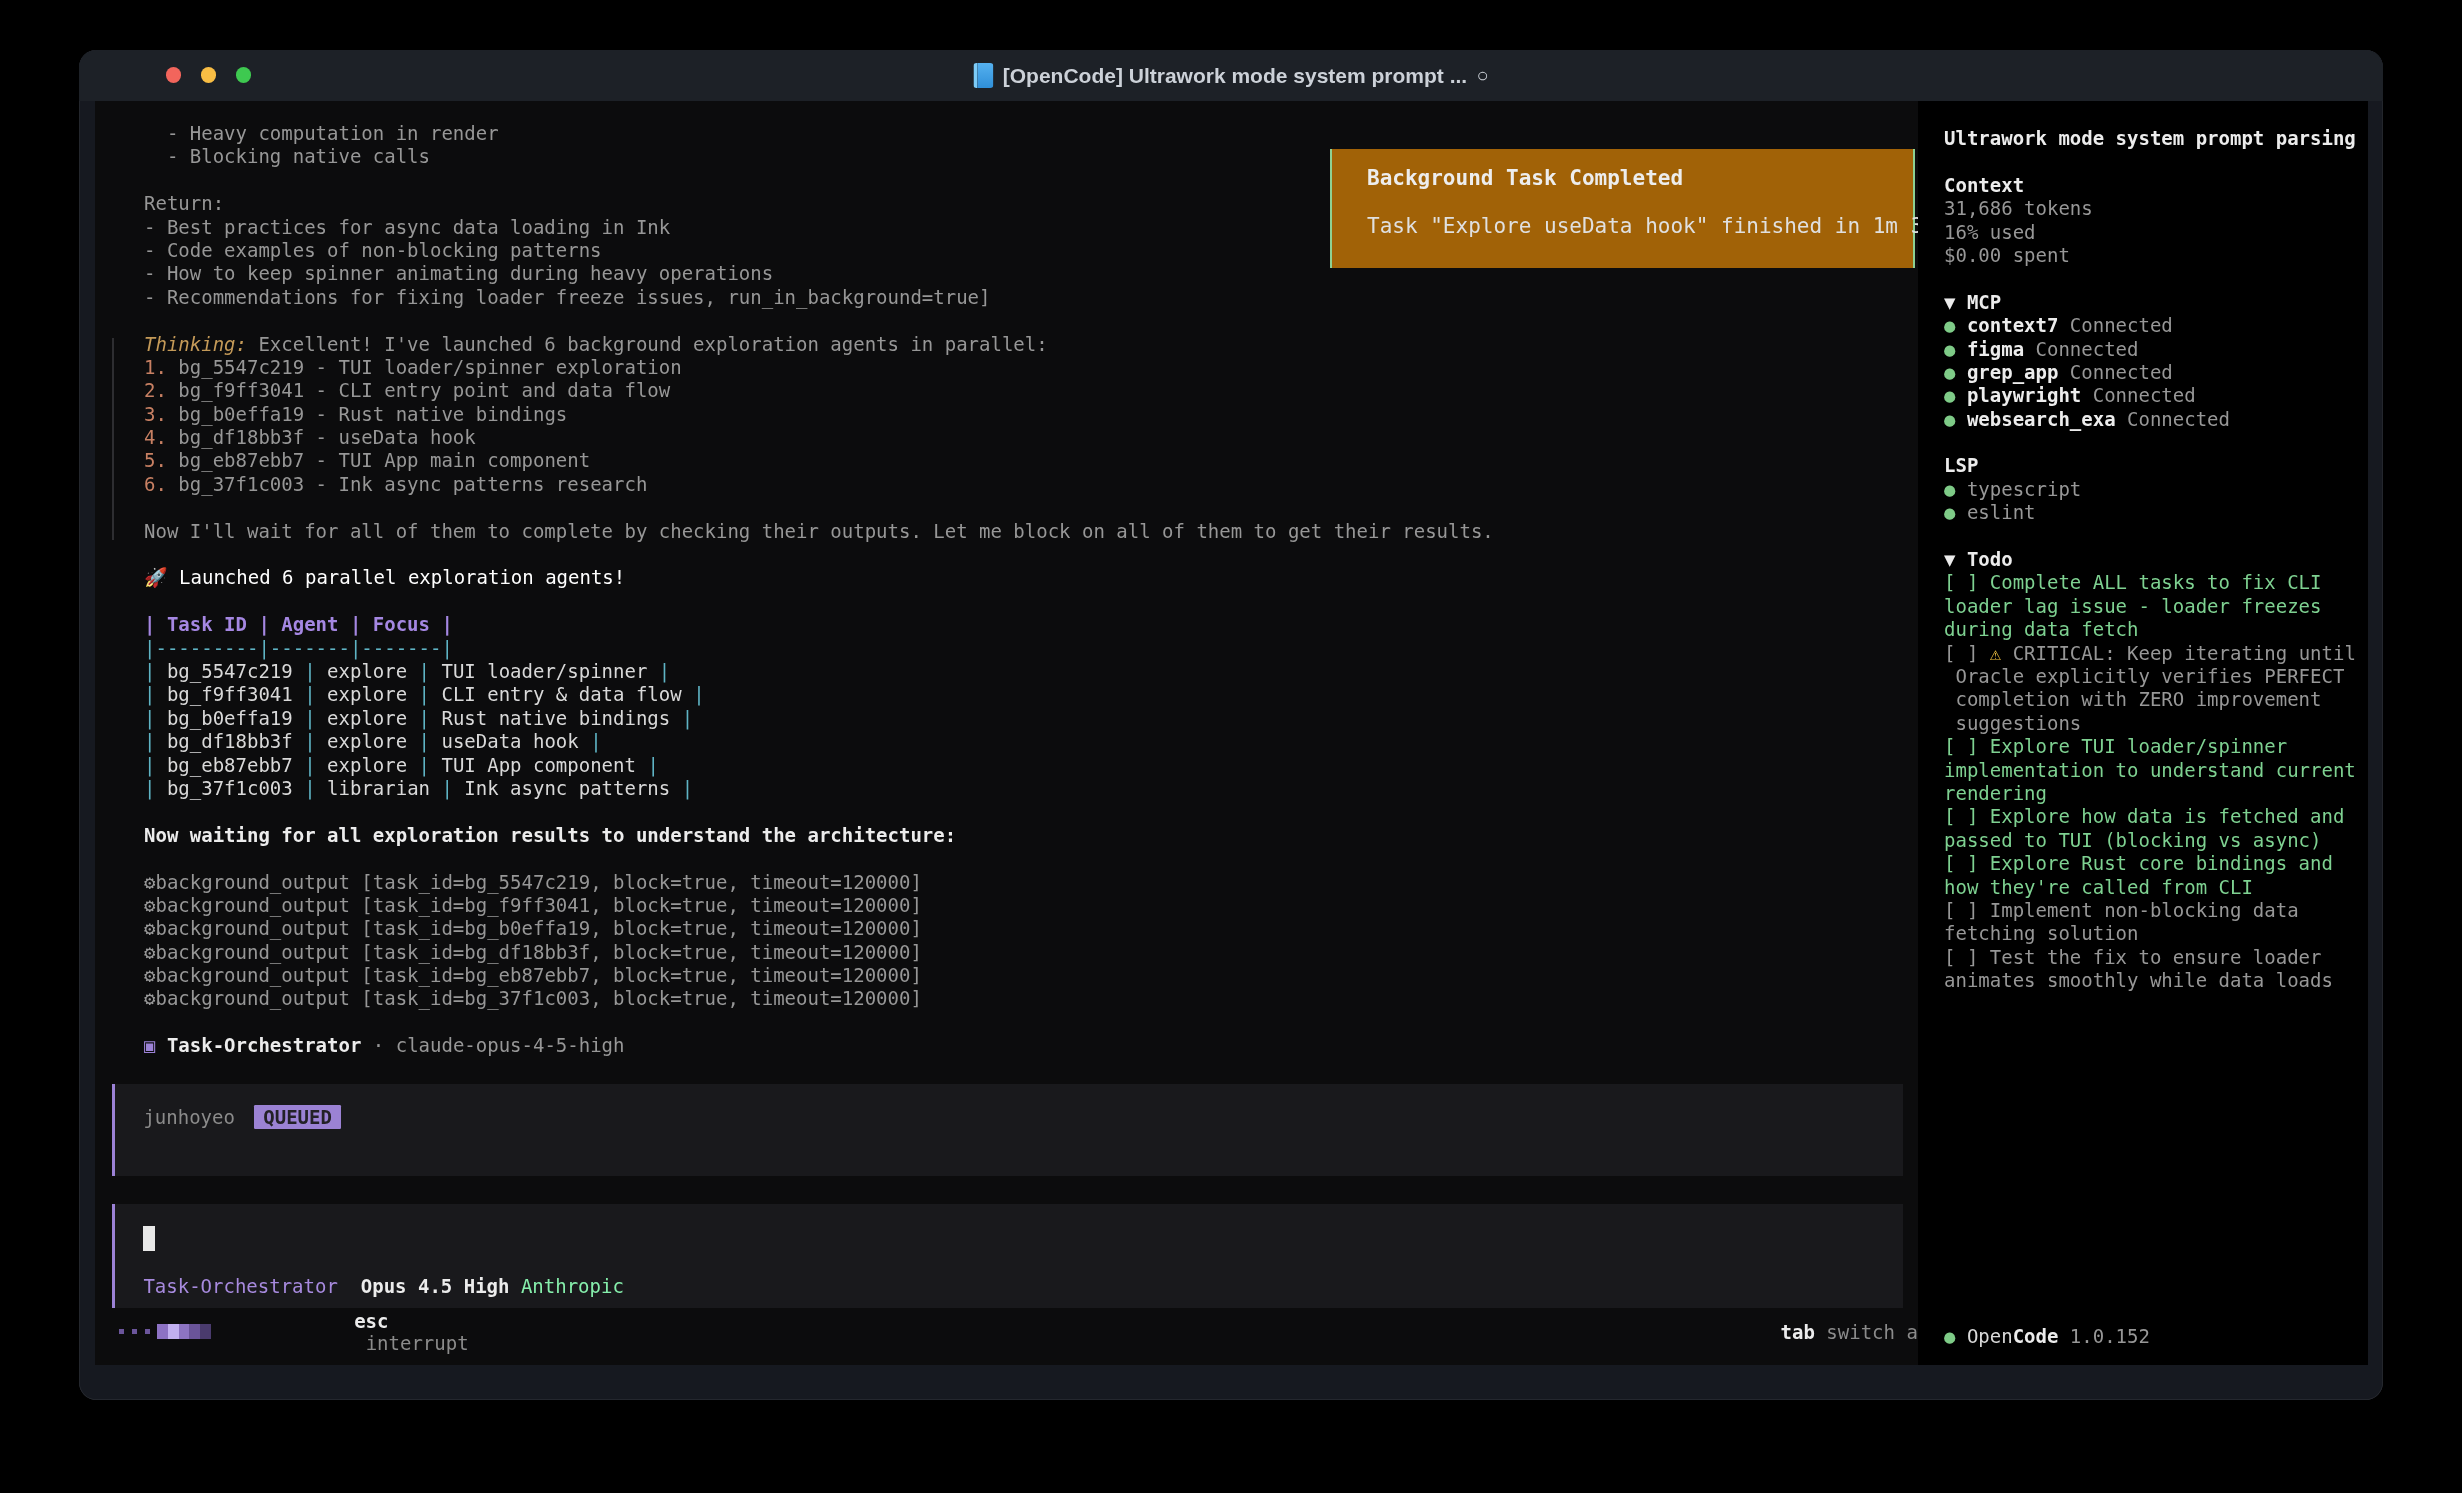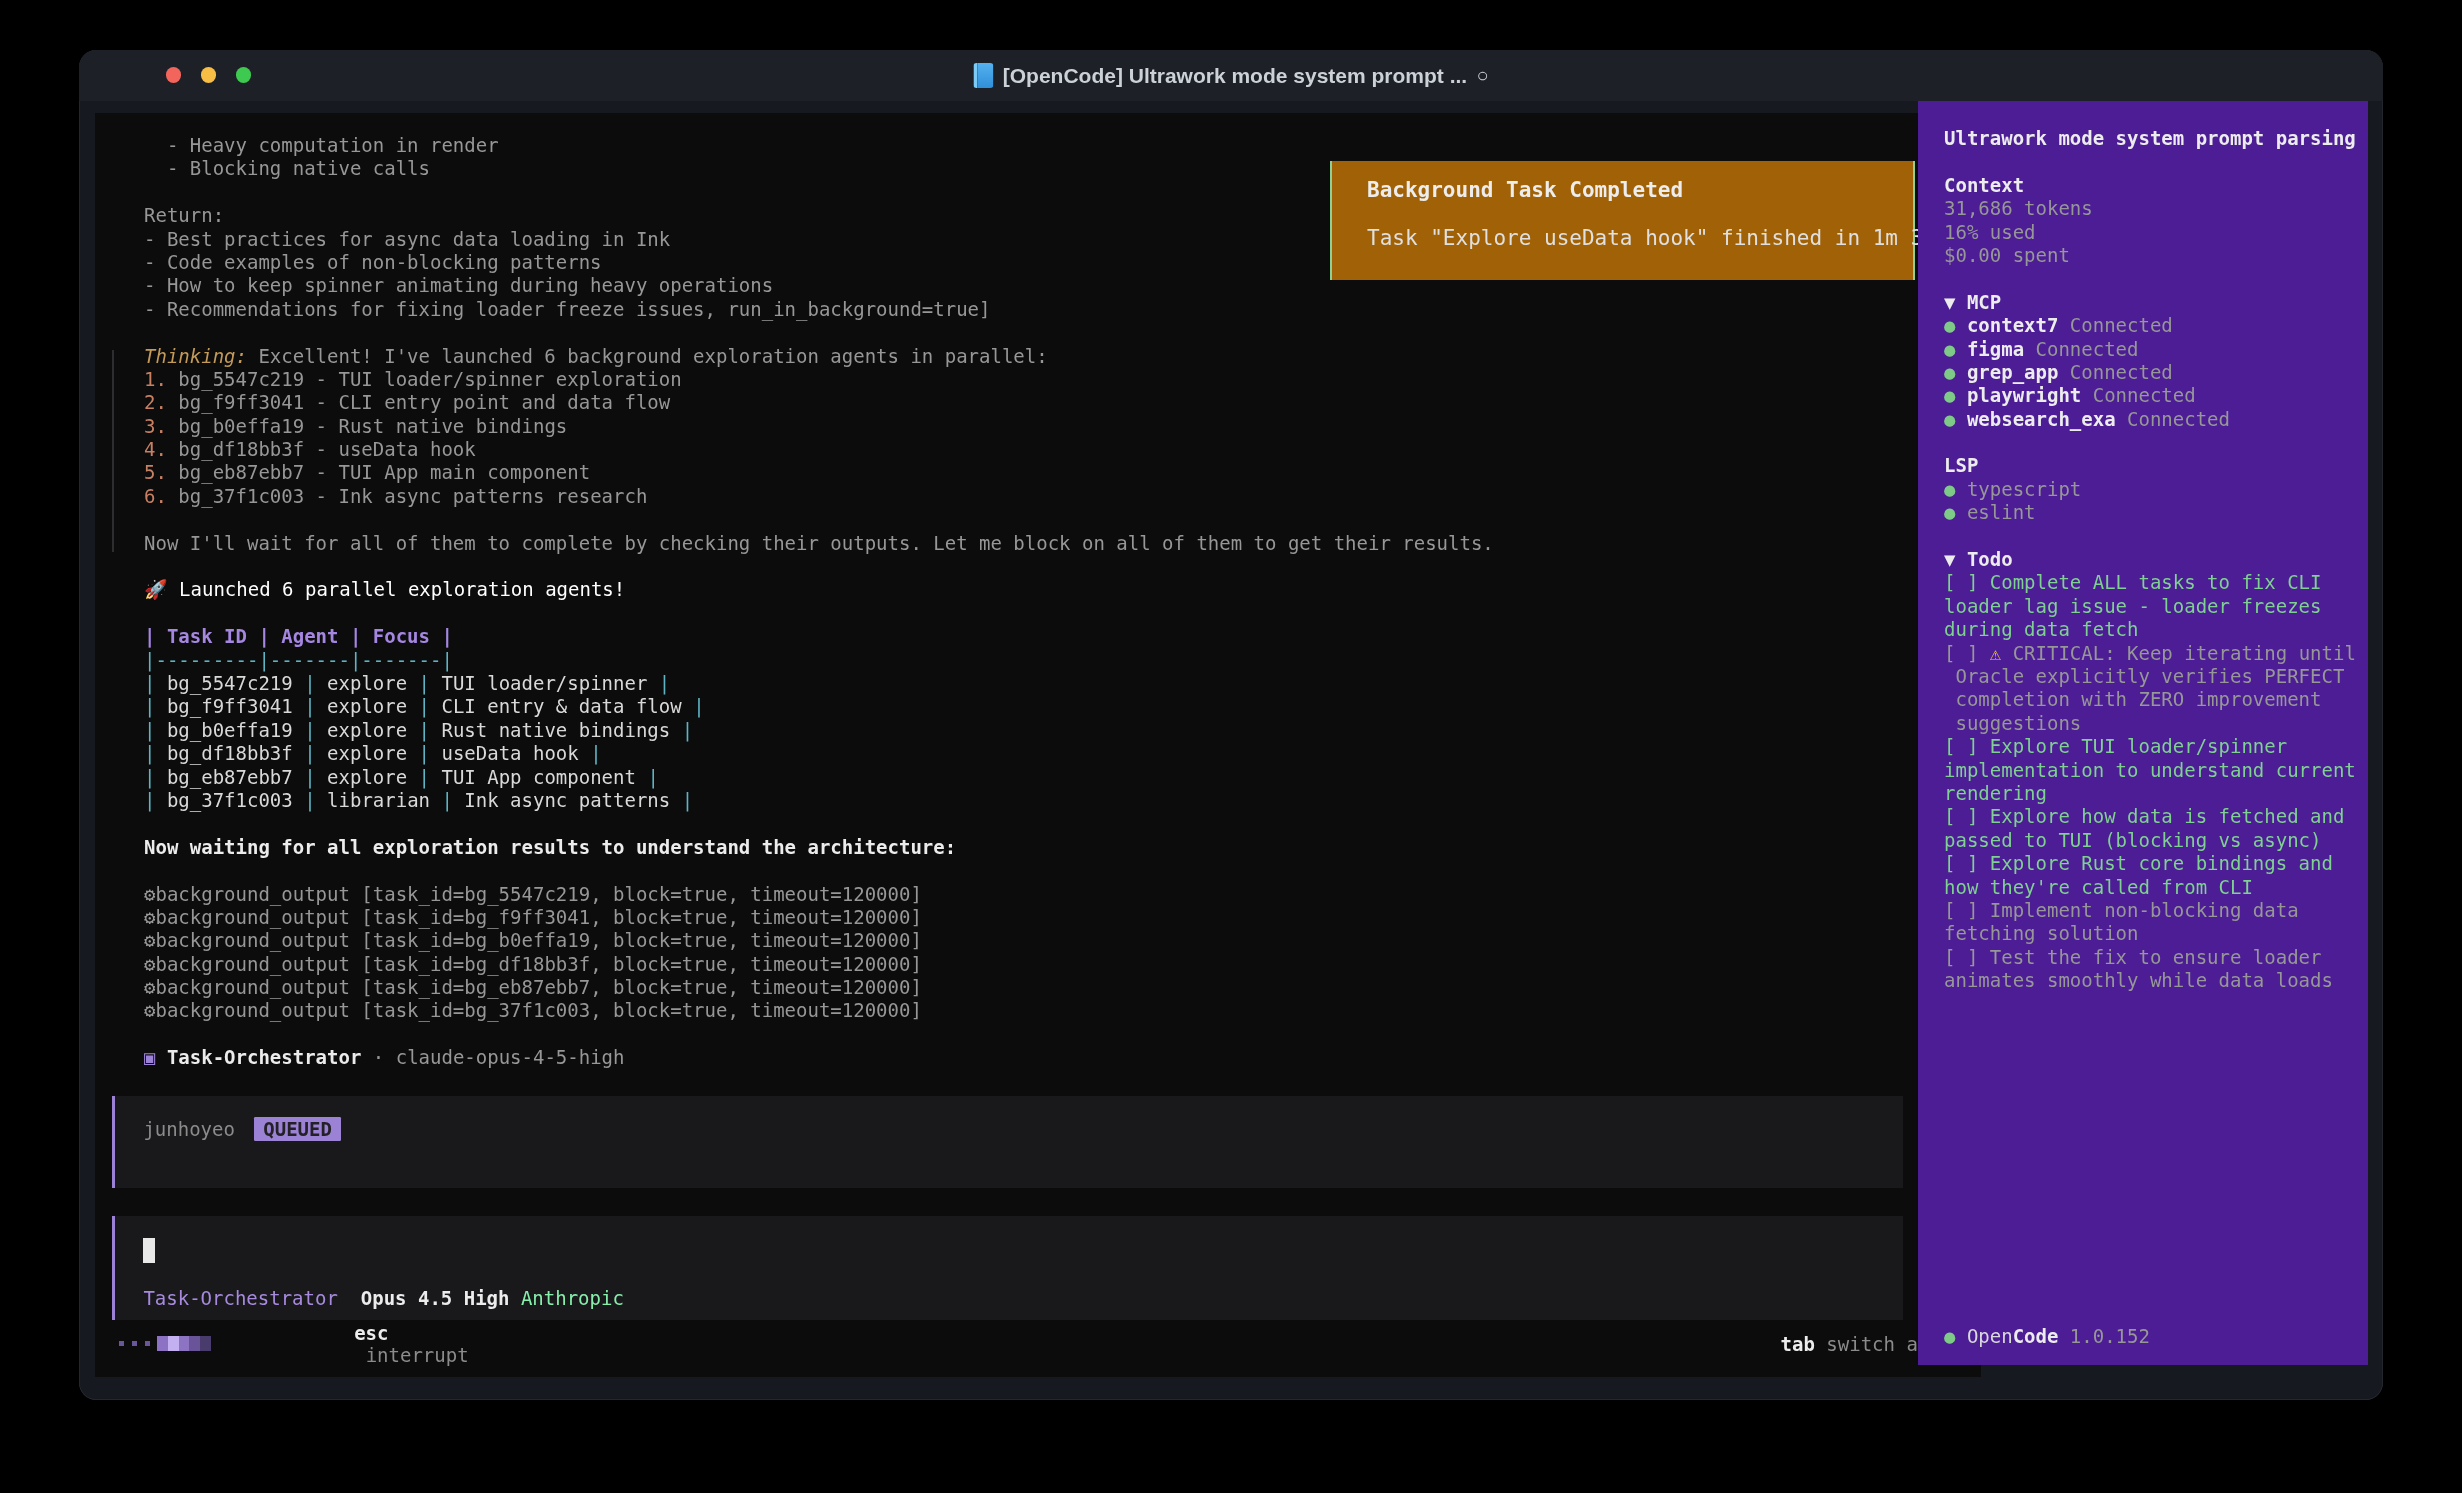--- a/index.html
+++ b/index.html
@@ -22,21 +22,21 @@
     font-family:"Liberation Sans", sans-serif; font-weight:bold; font-size:21px; color:#ccd1d8;
     white-space:nowrap;
   }
   .doc-icon { width:20px; height:25.4px; border-radius:3.3px;
     background:linear-gradient(180deg,#55b1ef 0%,#2f8fd9 100%);
     border-left:4px solid #7ccbf7; }
   .title-spin { font-weight:normal; color:#ccd1d8; font-size:20px; }
 
   .main-panel {
     position:absolute; left:16px; top:51px; width:1886px; height:1264px;
-    background:#0c0c0d; overflow:hidden;margin-top:12px;
+    background:#0c0c0d; overflow:hidden;
   }
   .term-lines { position:absolute; left:49px; top:21px; font-size:19px; line-height:23.4px; white-space:pre; }
   .side-lines { position:absolute; left:26px; top:26px; font-size:19px; line-height:23.4px; white-space:pre; }
   .tline { height:23.4px; }
 
   .c-g{color:#979797} .c-w{color:#ececec;font-weight:bold} .c-wl{color:#d9d9d9}
   .c-wt{color:#d9d9d9} .c-go{color:#c49a58;font-style:italic} .c-n{color:#c88063}
   .c-o{color:#ffffff} .c-p{color:#a587e2;font-weight:bold} .c-t{color:#5fb4c4}
   .c-gear{color:#9a9a9a} .c-sq{color:#9c82d6} .c-grn{color:#7ed191}
   .c-b{color:#7ecb87} .c-warn{color:#f0c040} .c-emoji{color:#e9a23b}
@@ -83,21 +83,21 @@
   .spinner { display:flex; align-items:center; }
   .spin-dot { width:5.4px; height:5.4px; margin-right:7.4px; background:#6b559b; }
   .spin-cell { width:10.7px; height:14.7px; }
   .key { color:#ececec; font-weight:bold; }
   .key-label { color:#8b8b8b; }
   .esc-group { margin-left:29px; }
   .cmd-group { margin-left:20px; }
 
   .sidebar {
     position:absolute; left:1839px; top:51px; width:450px; height:1264px;
-    background:#4c1d95; overflow:hidden;
+    background:#000000; overflow:hidden;
   }
   .side-footer { position:absolute; left:26px; top:1224px; font-size:19px; line-height:23.4px; white-space:pre; }
 </style>
 </head>
 <body>
 
 <div class="window">
 
   <div class="titlebar">
     <span class="traffic tl-close"></span>

